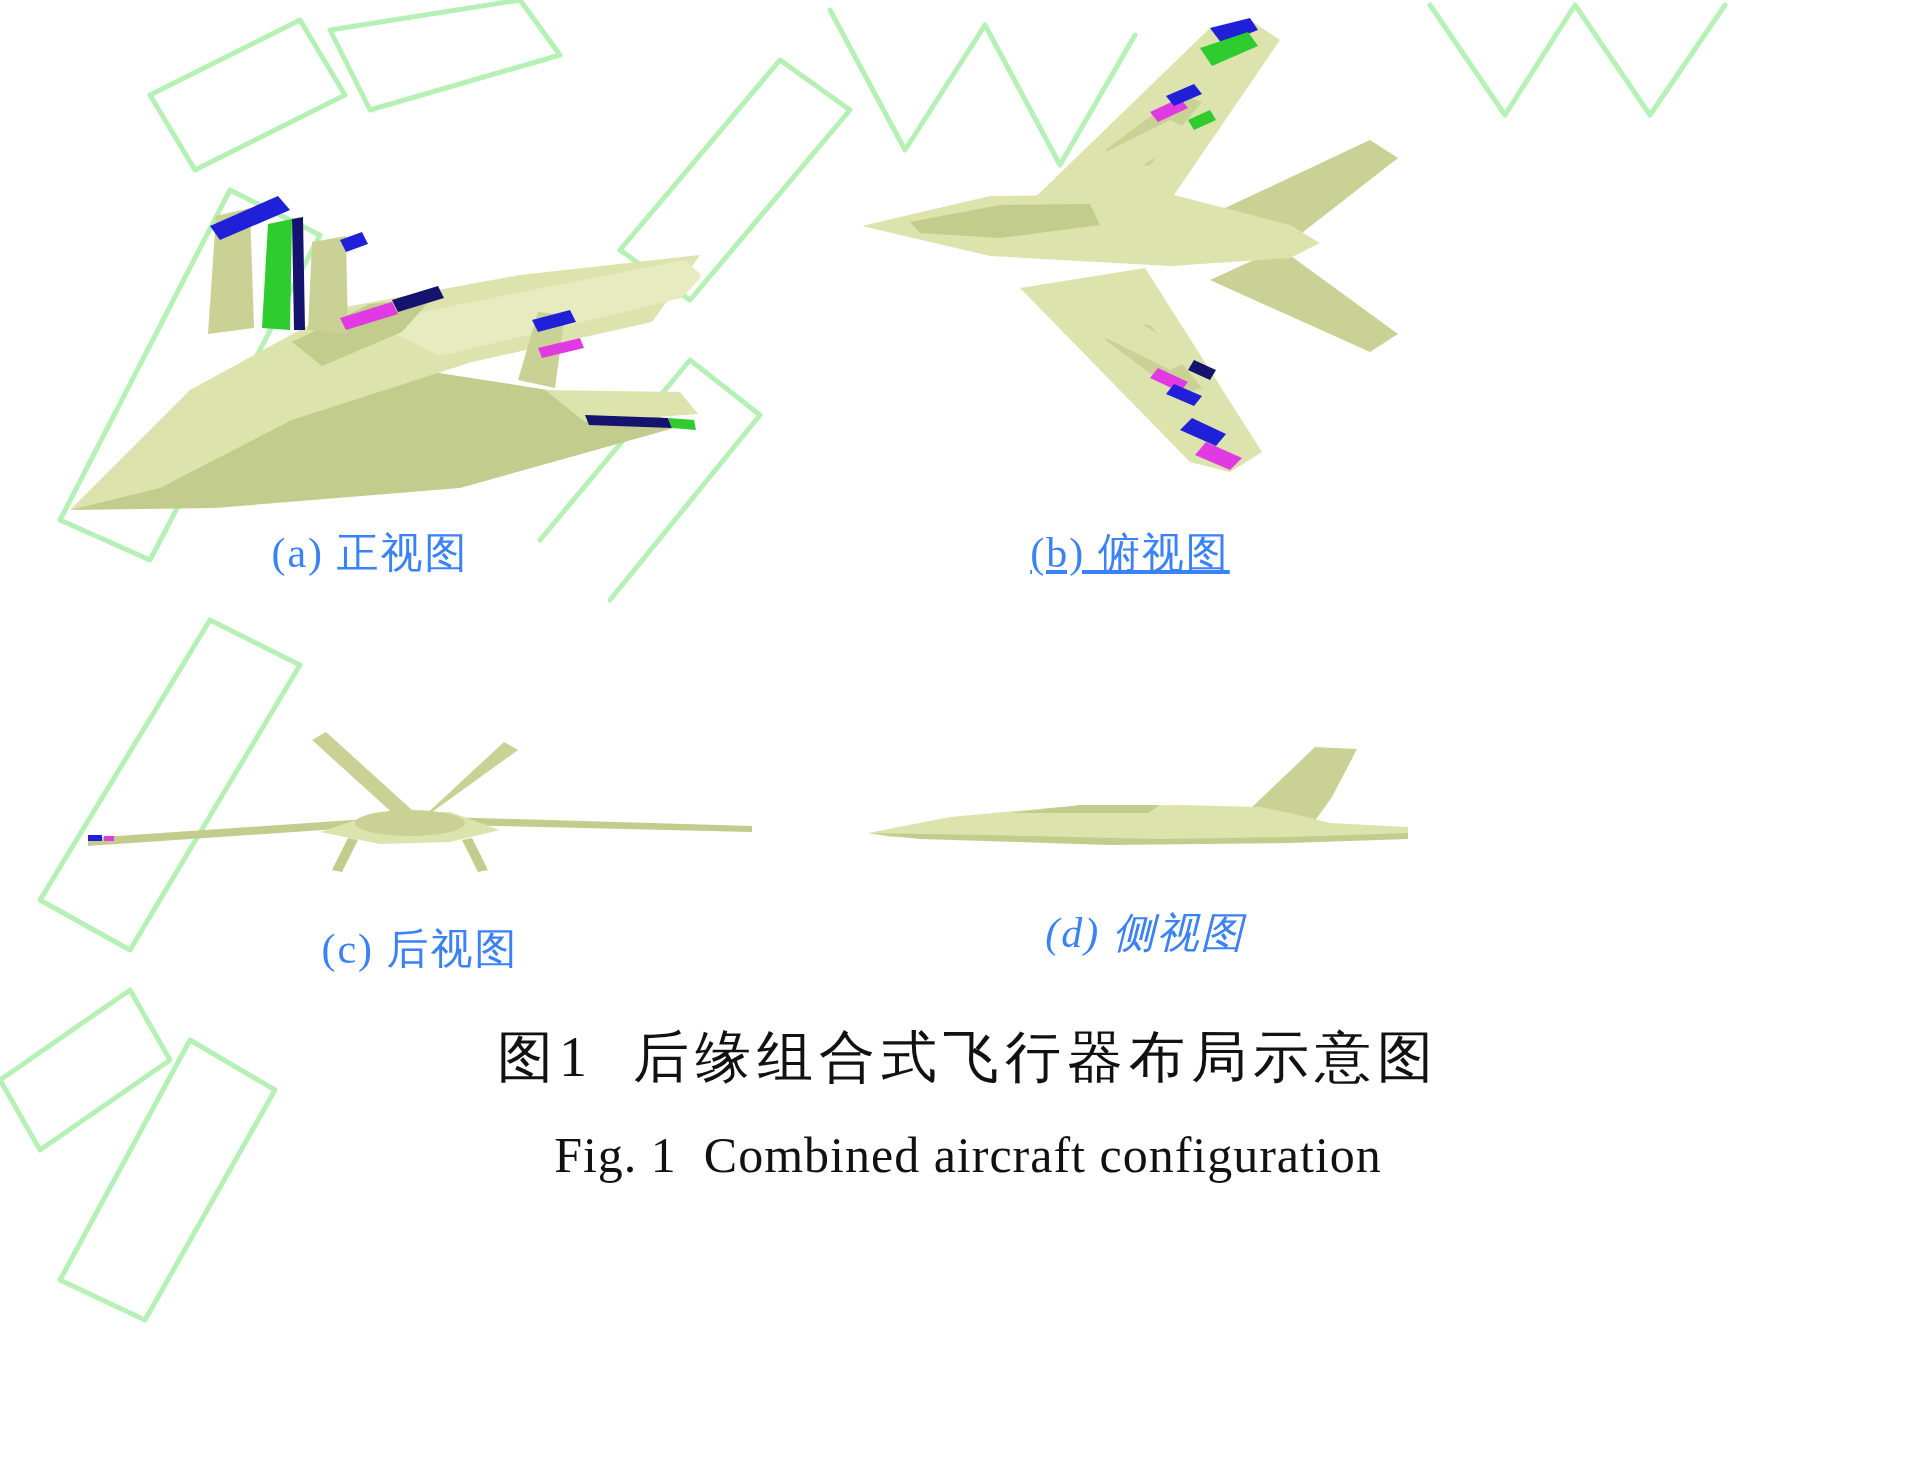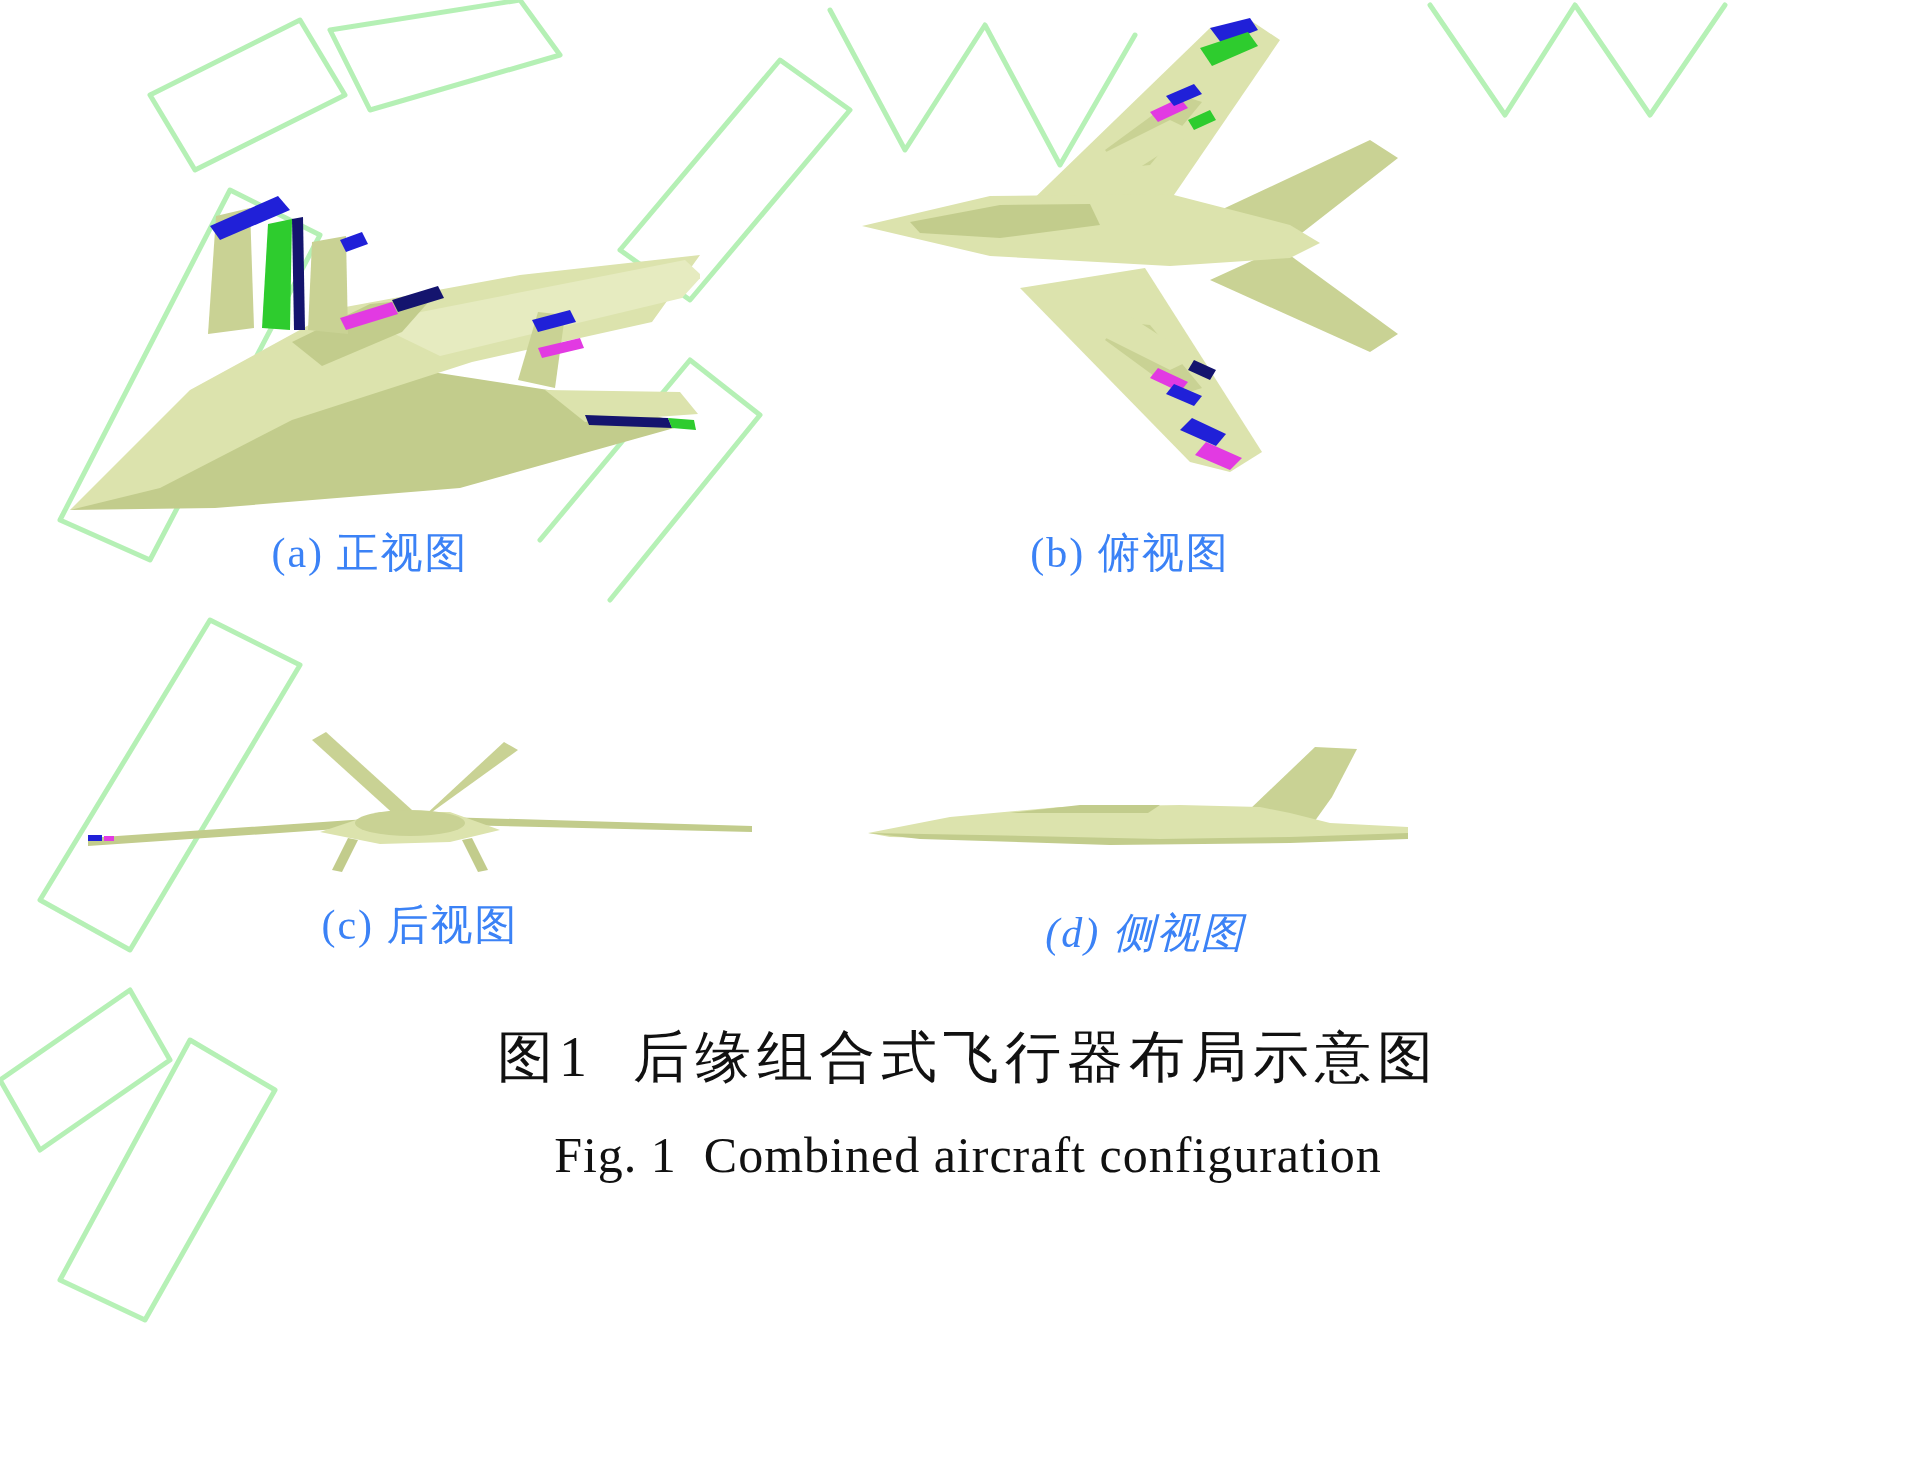--- a/index.html
+++ b/index.html
@@ -101,21 +101,21 @@
         <polygon class="magenta" points="300,378 330,392 338,382 308,368"></polygon>
         <polygon class="blue" points="316,394 344,406 352,396 324,384"></polygon>
         <polygon class="navy" points="338,370 360,380 366,370 344,360"></polygon>
         <polygon class="body" points="12,226 140,196 320,194 440,225 470,243 440,258 320,266 140,256"></polygon>
         <polygon class="shade" points="60,222 150,205 240,204 250,225 150,238 70,233"></polygon>
       </g>
     </svg>
   </div>
 
   <div class="abs panel-label" style="left:40px; top:525px; width:660px;">(a) 正视图</div>
-  <div class="abs panel-label" style="left:850px; top:525px; width:560px;">(b) 俯视图</div>
+  <div class="abs panel-label" style="left:850px; top:525px; width:560px;text-decoration:underline;">(b) 俯视图</div>
 
   <div class="abs" style="left:80px; top:720px;">
     <svg width="680" height="170" viewBox="0 0 680 170">
       <g>
         <polygon class="bodyD" points="318,98 232,20 246,12 332,90"></polygon>
         <polygon class="bodyD" points="342,98 424,22 438,30 352,92"></polygon>
         <polygon class="shade" points="8,118 330,96 672,106 672,112 330,104 8,126"></polygon>
         <polygon class="shade" points="268,118 252,150 262,152 278,120"></polygon>
         <polygon class="shade" points="392,118 408,150 398,152 382,120"></polygon>
         <polygon class="body" points="240,112 300,92 370,92 420,110 370,122 300,124"></polygon>
@@ -130,19 +130,19 @@
     <svg width="570" height="150" viewBox="0 0 570 150">
       <g>
         <polygon class="bodyD" points="388,76 455,12 497,14 472,62 452,90"></polygon>
         <polygon class="body" points="8,98 90,82 200,72 320,70 400,72 430,78 470,88 548,92 548,100 430,104 300,106 120,104 30,102"></polygon>
         <polygon class="shade" points="8,98 120,100 300,104 430,102 548,98 548,104 430,108 250,110 60,104"></polygon>
         <polygon class="shade" points="150,78 220,70 300,70 288,78"></polygon>
       </g>
     </svg>
   </div>
 
-  <div class="abs panel-label" style="left:80px; top:897px; width:680px;">(c) 后视图</div>
+  <div class="abs panel-label" style="left:80px; top:921px; width:680px;">(c) 后视图</div>
   <div class="abs panel-label" style="left:860px; top:905px; width:570px;font-style:italic;">(d) 侧视图</div>
 
   <div class="abs caption caption-zh">图1  后缘组合式飞行器布局示意图</div>
   <div class="abs caption caption-en">Fig. 1  Combined aircraft configuration</div>
 
 </div>
 
 </body></html>

